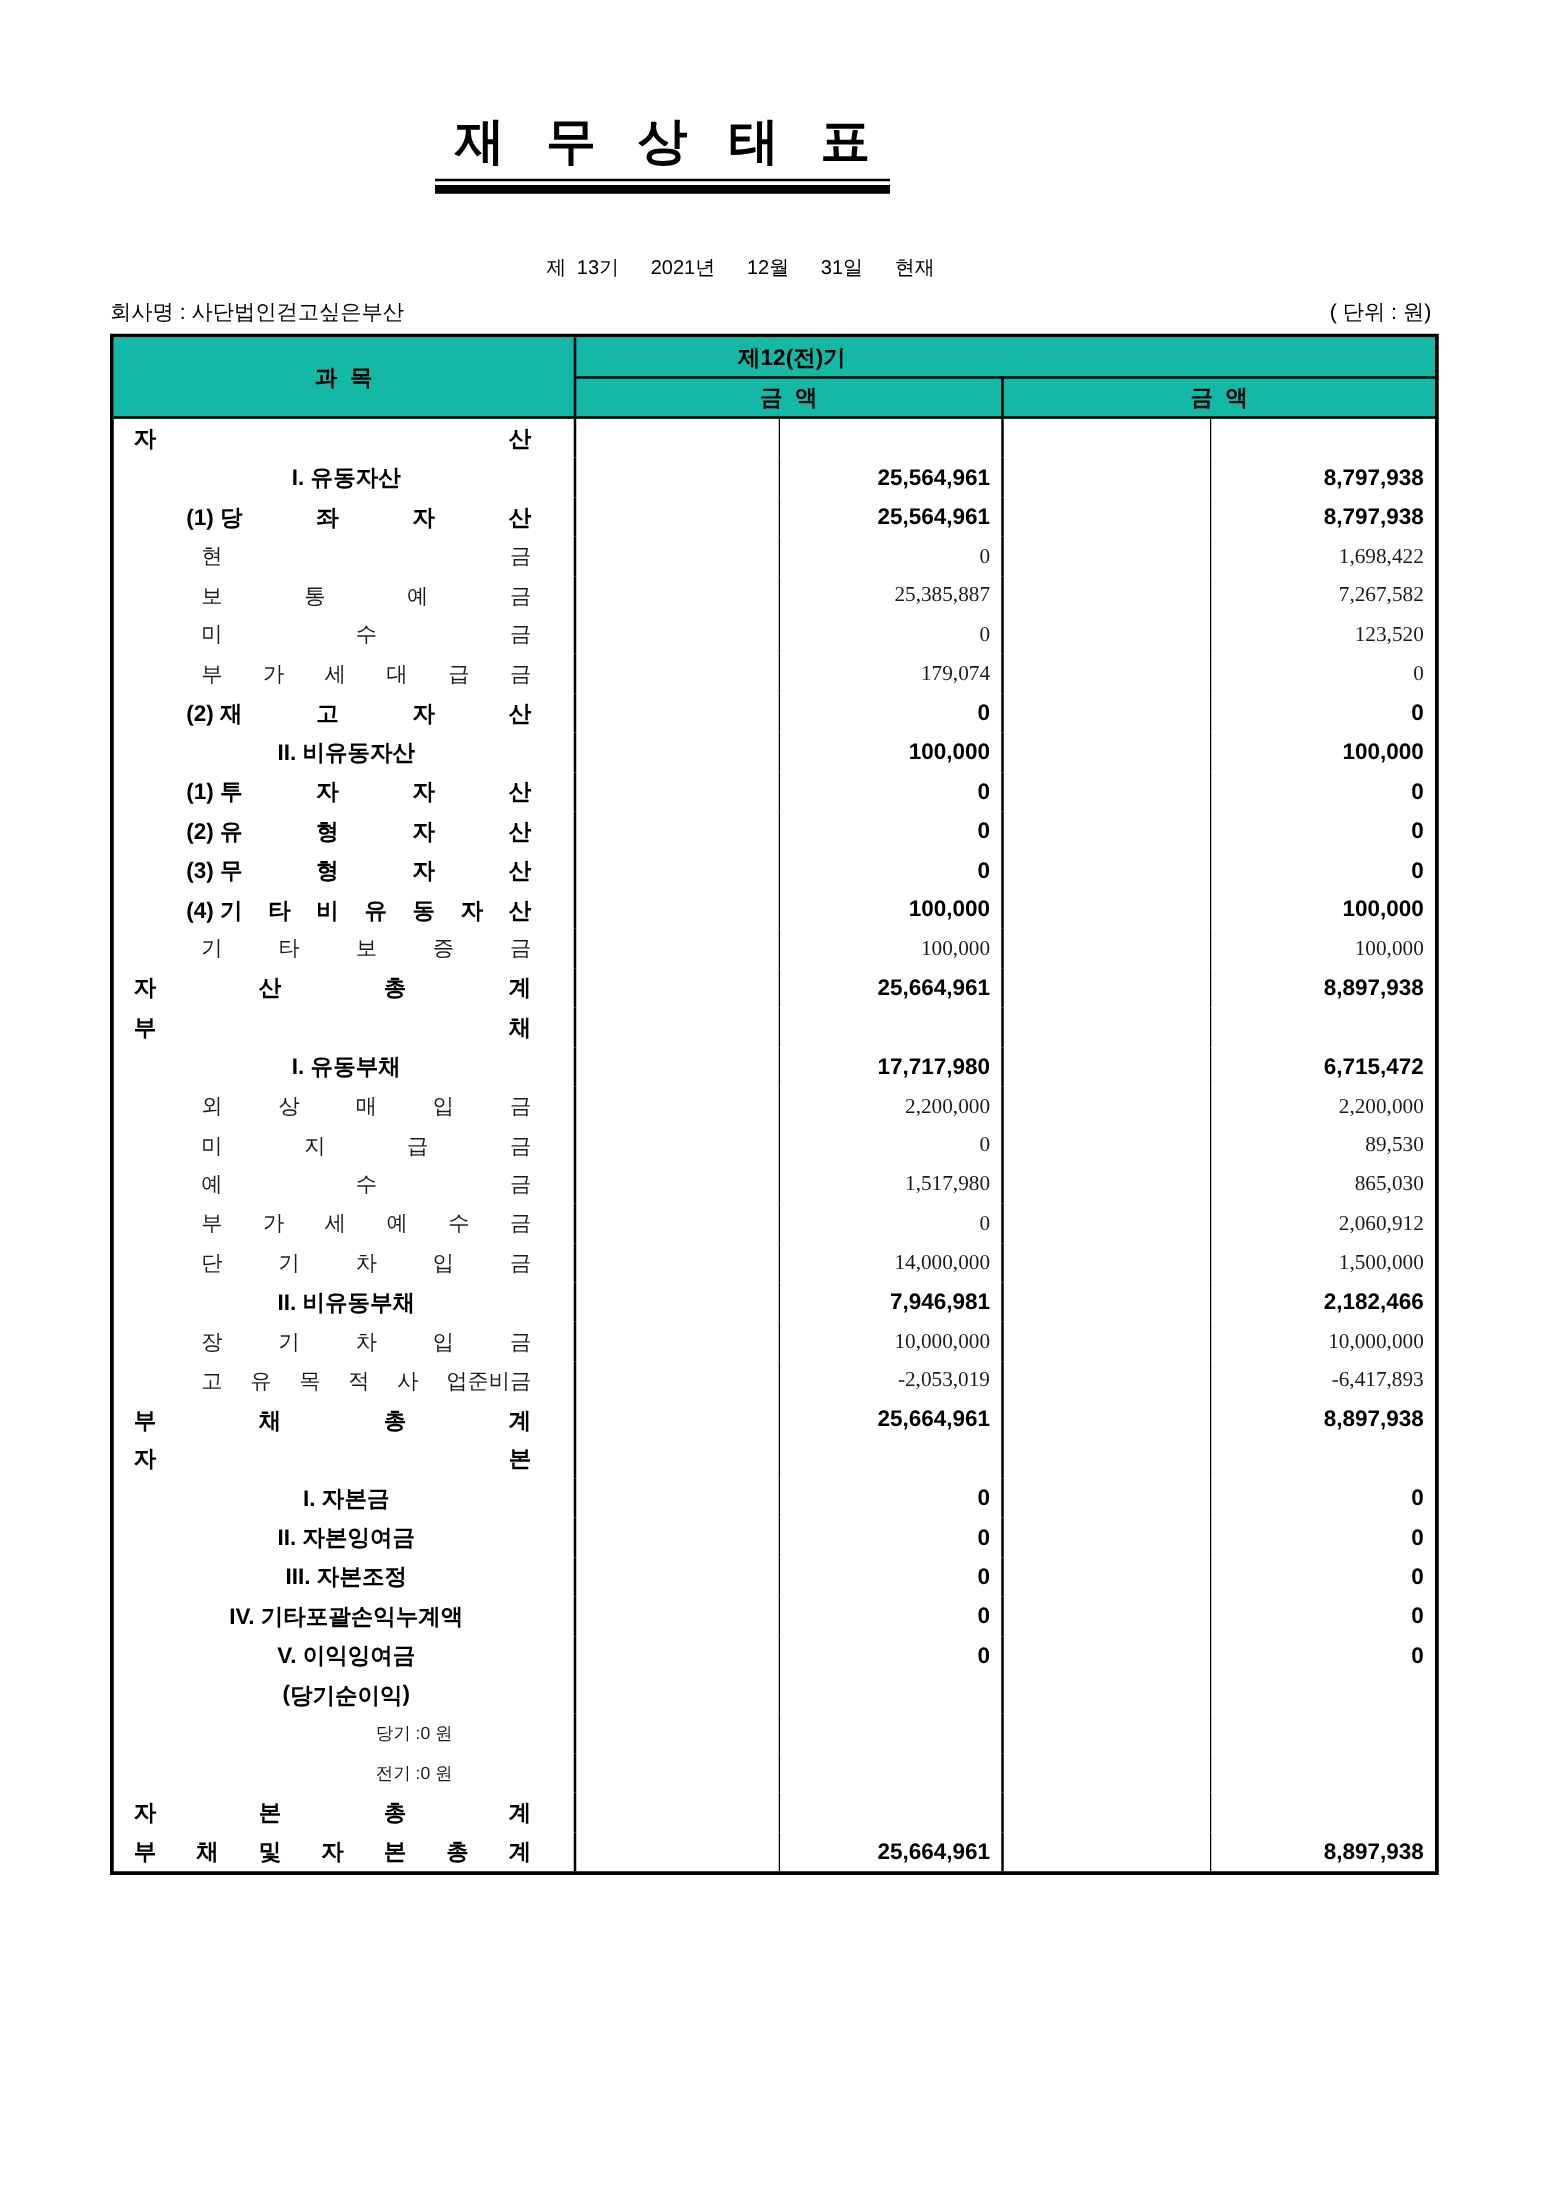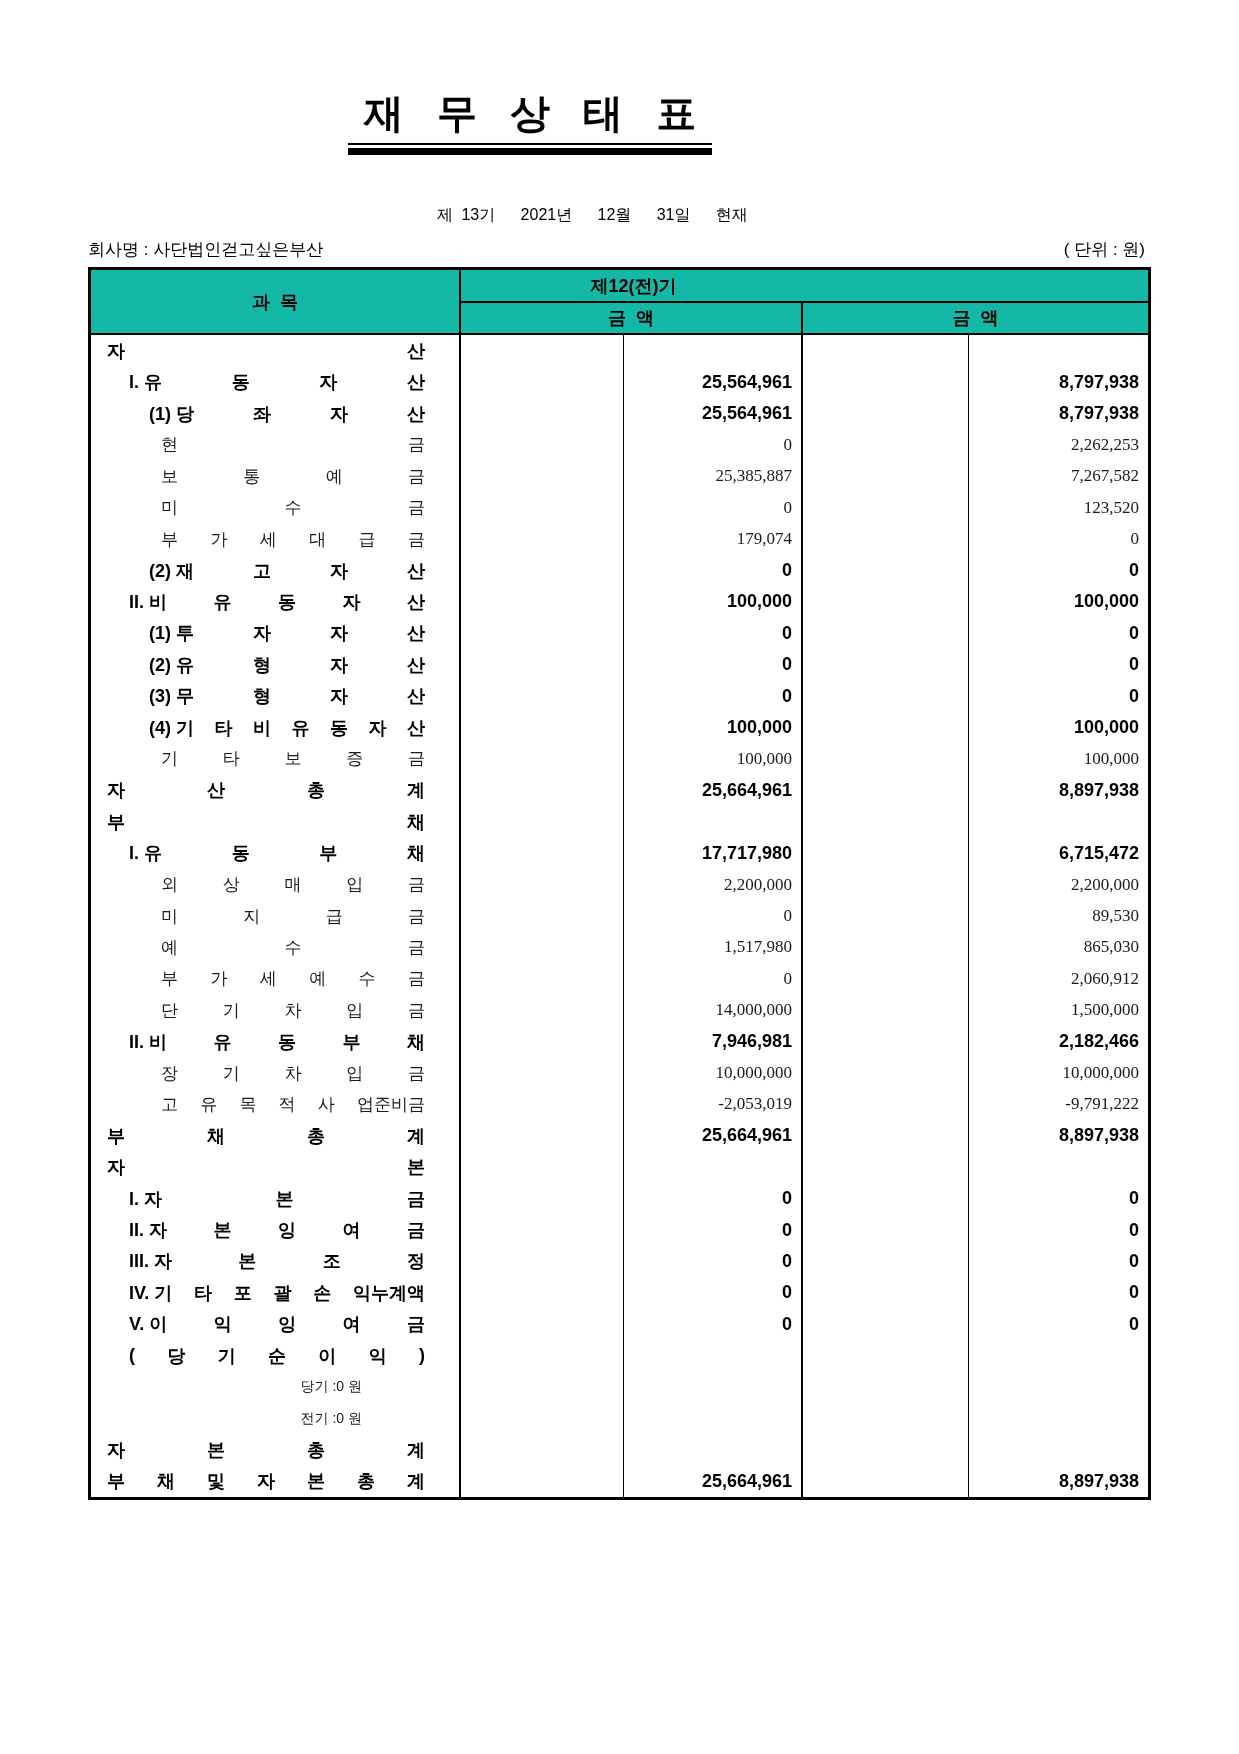--- a/index.html
+++ b/index.html
@@ -48,21 +48,21 @@
   .spread{display:flex;justify-content:space-between;align-items:center;flex:1;}
   .spread span{white-space:pre;}
 
   .goth{font-family:"Liberation Sans","DejaVu Sans",sans-serif;font-weight:bold;font-size:18px;}
   .serif{font-family:"Liberation Serif","DejaVu Serif",serif;font-weight:normal;font-size:17px;color:#1a1a1a;}
 
   .num-b{font-family:"Liberation Sans","DejaVu Sans",sans-serif;font-weight:bold;font-size:18px;}
   .num-r{font-family:"Liberation Serif","DejaVu Serif",serif;font-weight:normal;font-size:17px;color:#1a1a1a;}
 
   .ind0 .spread{margin-left:16px;margin-right:34px;}
-  .ind1 .spread{margin-left:38px;margin-right:34px;}
+  .ind1 .spread{margin-left:38px;margin-right:34px;justify-content:center;}
   .ind2 .spread{margin-left:58px;margin-right:34px;}
   .ind3 .spread{margin-left:70px;margin-right:34px;}
 
   .note-wrap{margin-left:129px;width:142px;display:flex;justify-content:flex-end;
              font-family:Liberation Sans, sans-serif;font-size:14px;color:#1a1a1a;white-space:pre;}
 </style>
 </head>
 <body>
 
 <div class="page">
@@ -140,21 +140,21 @@
         <div class="t-row">
           <div class="c-name ind3 serif">
             <div class="spread">
               <span>현</span>
               <span>금</span>
             </div>
           </div>
           <div class="c-a13"></div>
           <div class="c-v13 num-r">0</div>
           <div class="c-a12"></div>
-          <div class="c-v12 num-r">2,262,253</div>
+          <div class="c-v12 num-r">1,698,422</div>
         </div>
         <div class="t-row">
           <div class="c-name ind3 serif">
             <div class="spread">
               <span>보</span>
               <span>통</span>
               <span>예</span>
               <span>금</span>
             </div>
           </div>
@@ -445,21 +445,21 @@
               <span>유</span>
               <span>목</span>
               <span>적</span>
               <span>사</span>
               <span>업준비금</span>
             </div>
           </div>
           <div class="c-a13"></div>
           <div class="c-v13 num-r">-2,053,019</div>
           <div class="c-a12"></div>
-          <div class="c-v12 num-r">-9,791,222</div>
+          <div class="c-v12 num-r">-6,417,893</div>
         </div>
         <div class="t-row">
           <div class="c-name ind0 goth">
             <div class="spread">
               <span>부</span>
               <span>채</span>
               <span>총</span>
               <span>계</span>
             </div>
           </div>

